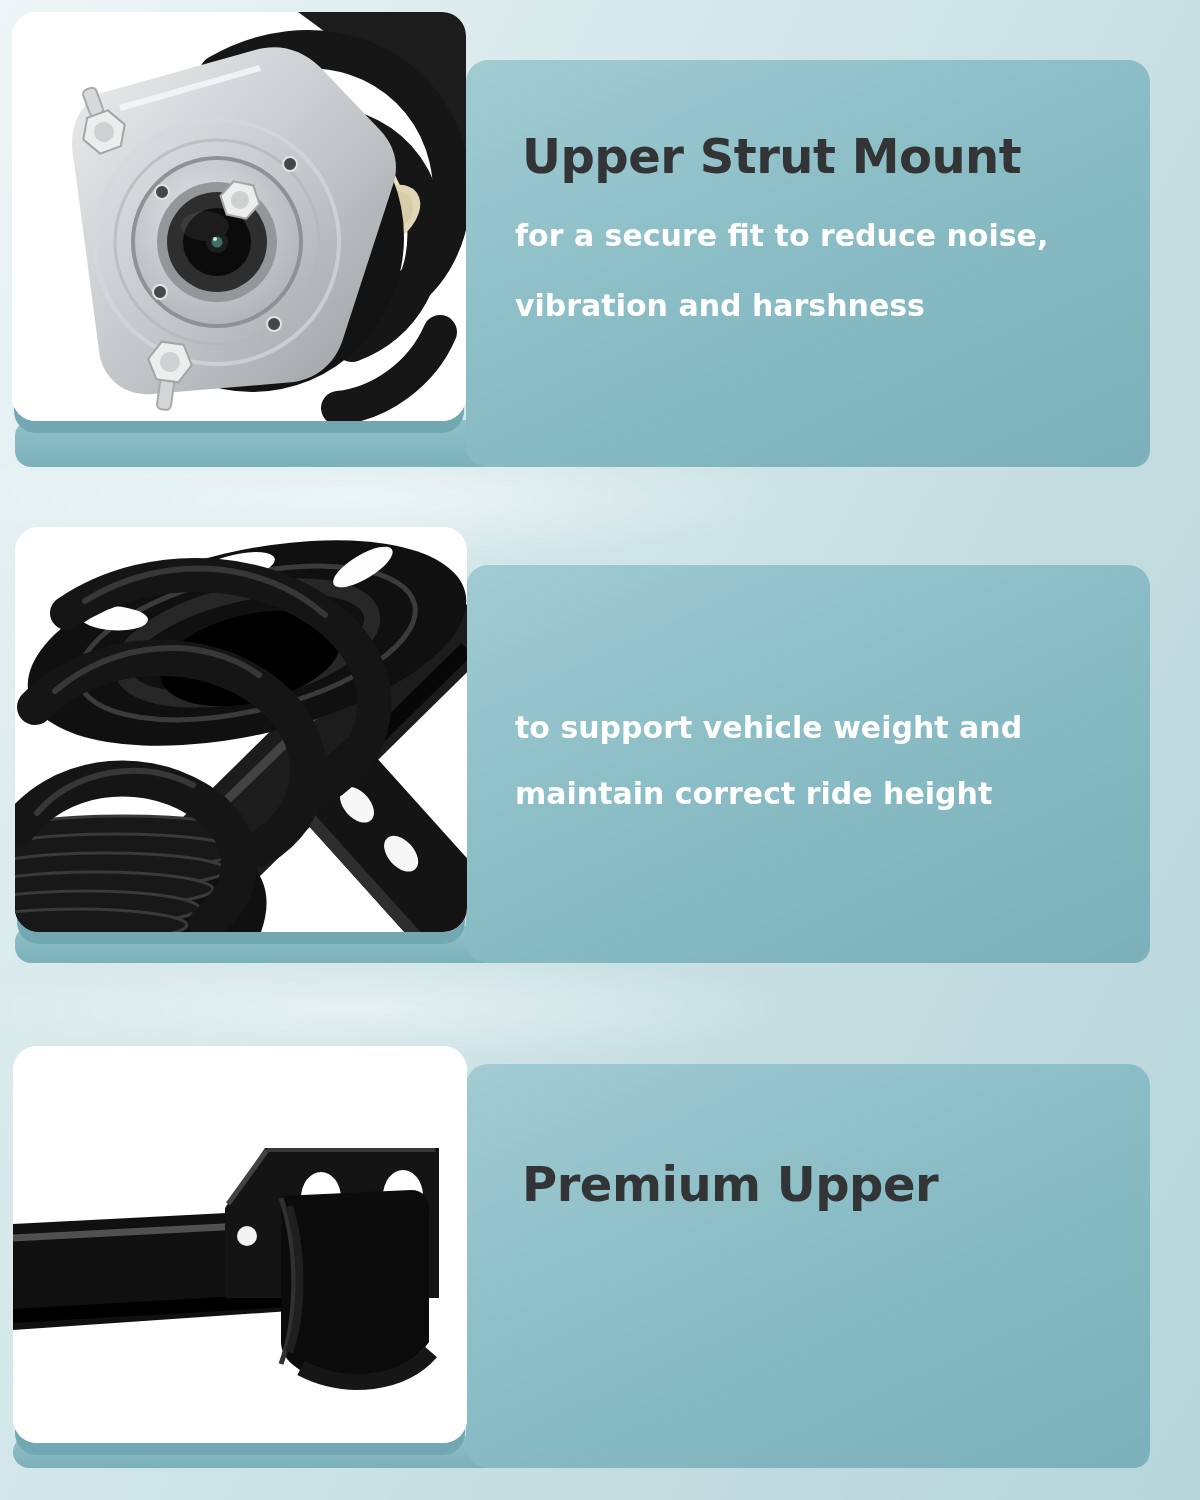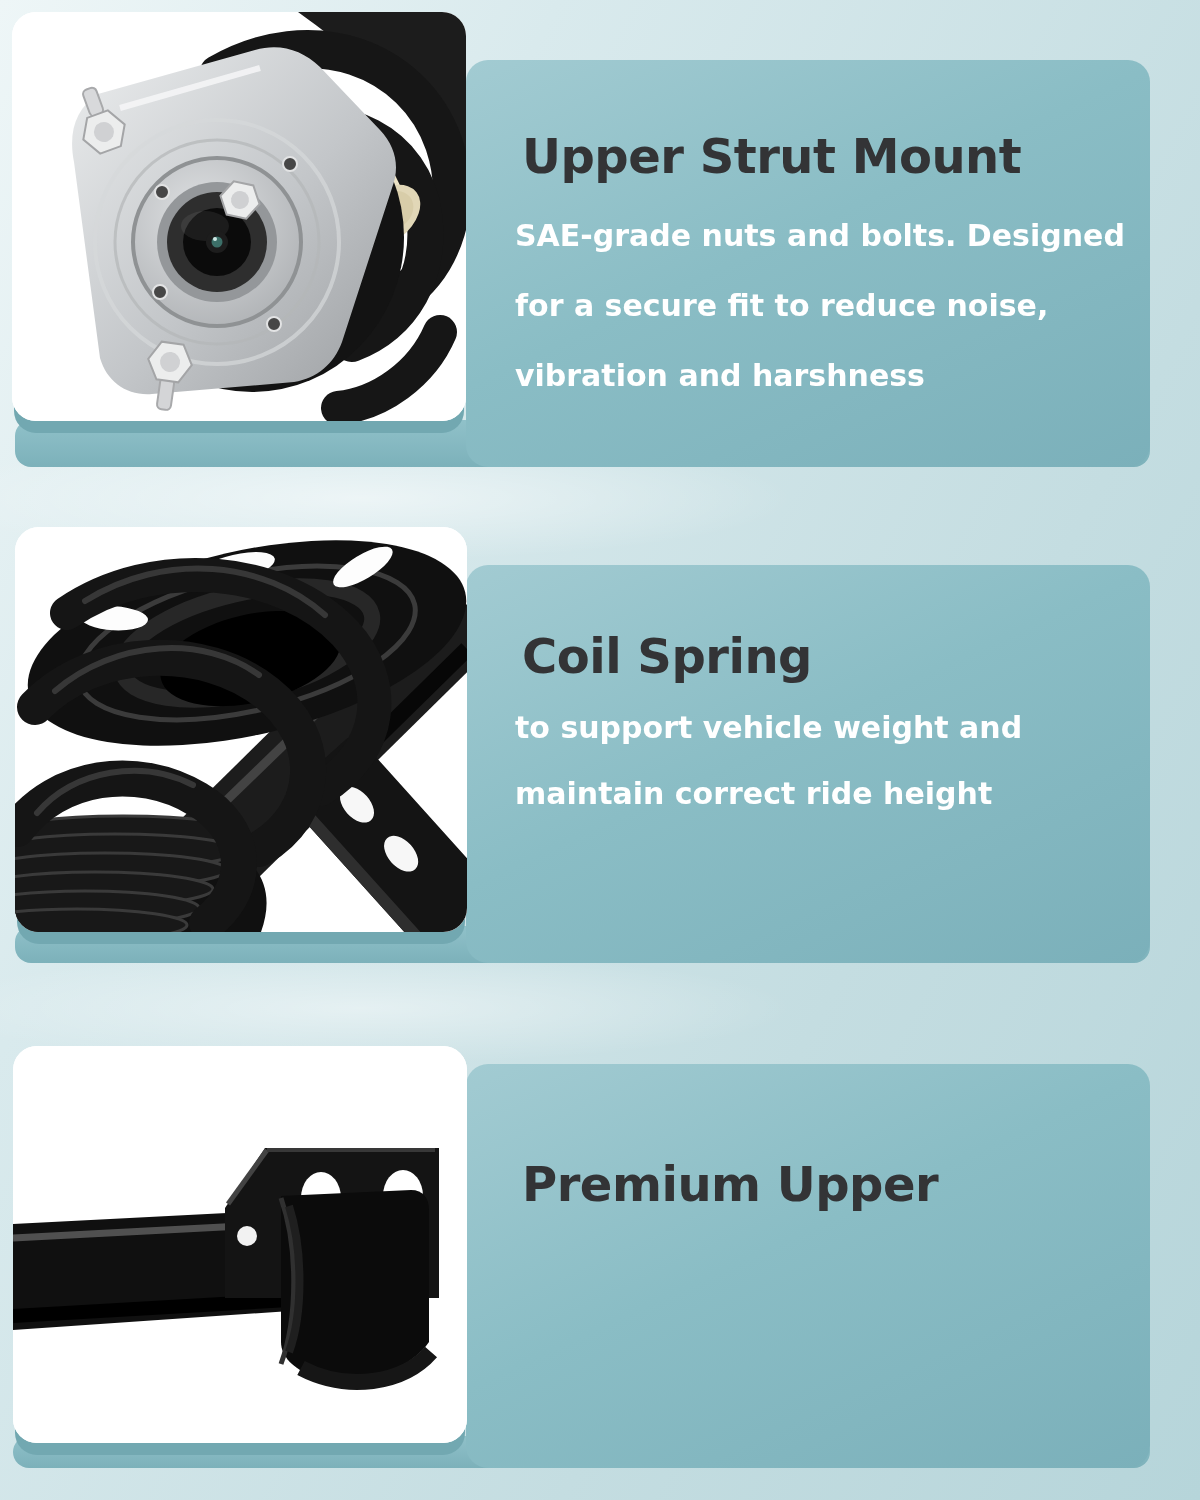--- a/index.html
+++ b/index.html
@@ -119,21 +119,20 @@
           <rect x="-7" y="16" width="14" height="32" rx="5" fill="#d4d5d7" stroke="#a8a9ab" stroke-width="2"></rect>
           <polygon points="22,0 11,19 -11,19 -22,0 -11,-19 11,-19" fill="#eceded" stroke="#a4a5a7" stroke-width="2"></polygon>
           <circle r="10" fill="#d0d1d3"></circle>
         </g>
       </g>
     </svg>
   </div>
 
   <h2 class="title s1">Upper Strut Mount</h2>
   <div class="body s1">
-    <div class="line">SAE-grade nuts and bolts. Designed</div>
     <div class="line">for a secure fit to reduce noise,</div>
     <div class="line">vibration and harshness</div>
   </div>
 
   <div class="strip s2"></div>
   <div class="band s2"></div>
 
   <div class="card s2">
     <svg viewBox="0 0 452 405">
       <rect width="452" height="405" fill="#ffffff"></rect>
@@ -175,21 +174,20 @@
         <path d="M2,302 C42,248 122,236 182,272 C234,302 238,360 192,396" stroke-width="36"></path>
       </g>
       <g fill="none" stroke="#404040" stroke-linecap="round" opacity=".8">
         <path d="M70,74 C150,24 250,34 310,88" stroke-width="6"></path>
         <path d="M40,164 C100,112 190,108 244,148" stroke-width="6"></path>
         <path d="M22,286 C60,242 128,232 178,258" stroke-width="6"></path>
       </g>
     </svg>
   </div>
 
-  <h2 class="title s2">Coil Spring</h2>
   <div class="body s2">
     <div class="line">to support vehicle weight and</div>
     <div class="line">maintain correct ride height</div>
   </div>
 
   <div class="strip s3"></div>
   <div class="band s3"></div>
 
   <div class="card s3">
     <svg viewBox="0 0 454 397">

